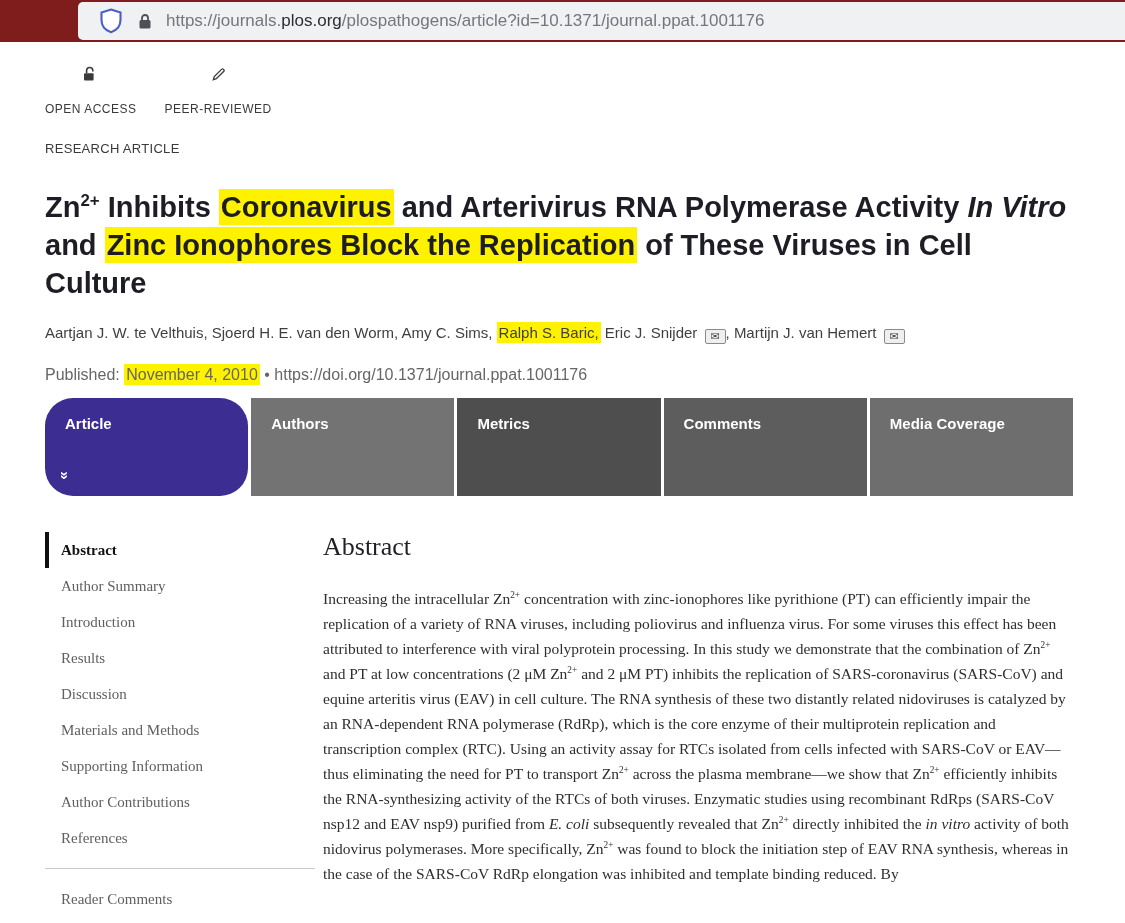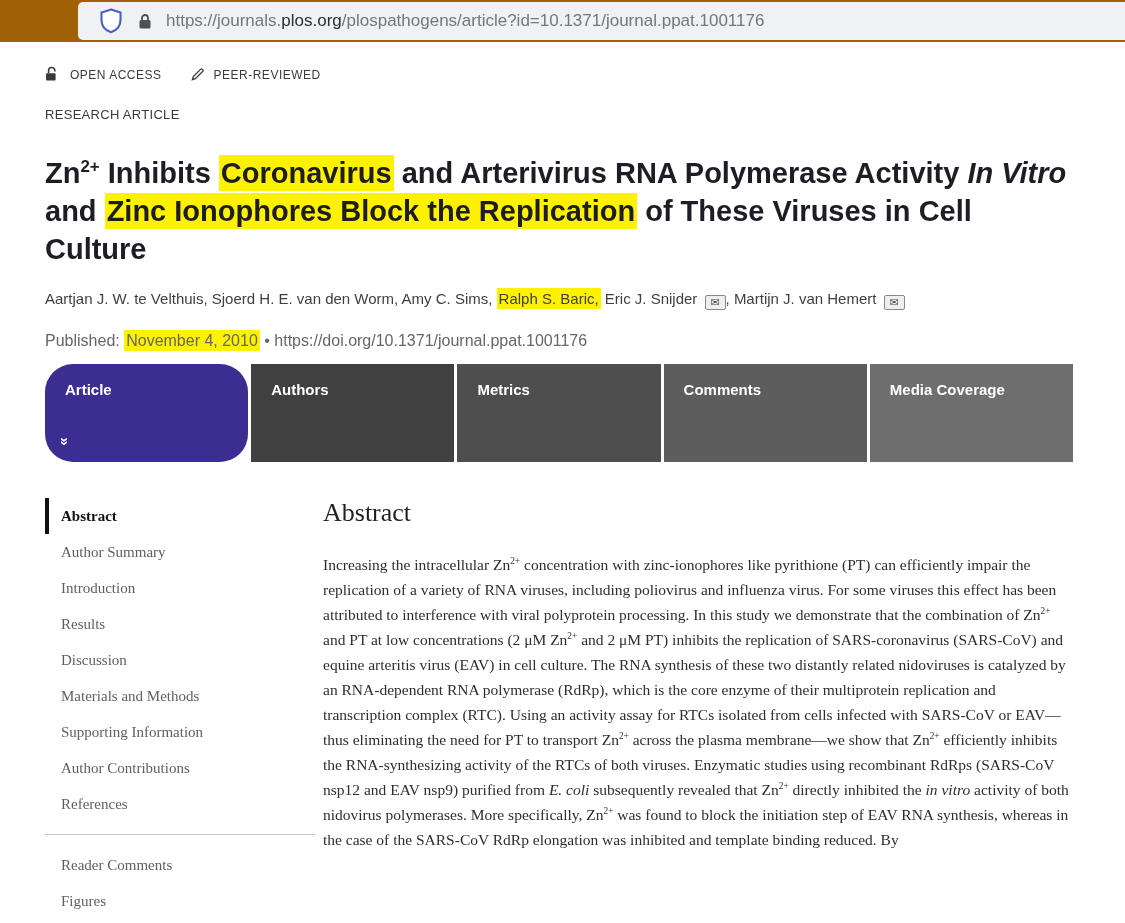--- a/index.html
+++ b/index.html
@@ -1,31 +1,31 @@
 <!DOCTYPE html>
 <html><head>
 <meta charset="utf-8">
 <style>
   * { box-sizing: border-box; }
   html,body { margin:0; padding:0; background:#fff; }
   body { font-family:"Liberation Sans", sans-serif; }
   .page { position:relative; width:1125px; height:923px; background:#fff; overflow:hidden; }
 
   
-  .browser-bar { position:absolute; top:0; left:0; width:100%; height:42px; background:#a16207;text-decoration:underline; }
+  .browser-bar { position:absolute; top:0; left:0; width:100%; height:42px; background:#7f1d1d;text-decoration:underline; }
   .address-field { position:absolute; left:78px; right:0; top:2px; height:38px; background:#f0f1f2; border-radius:5px 0 0 5px; display:flex; align-items:center; }
   .shield-icon { margin-left:22px; display:flex; align-items:center; }
   .lock-icon { margin-left:16px; display:flex; align-items:center; }
   .url-text { margin-left:14px; font-size:17px; color:#73777d; white-space:nowrap; overflow:hidden; }
   .url-domain { color:#2b2e33; }
 
   
   .content { position:absolute; top:42px; left:0; right:0; bottom:0; padding:24px 45px 0 45px; }
   .badges-row { display:flex; align-items:center; gap:28px; }
-  .badge { display:flex; align-items:flex-end; gap:9px; font-size:12px; letter-spacing:.5px; color:#3a3a3a; }
+  .badge { display:flex; align-items:center; gap:20px; font-size:12px; letter-spacing:.5px; color:#3a3a3a;flex-direction:column; }
   .badge svg { display:block; }
   .article-type { margin-top:25px; font-size:13px; letter-spacing:.3px; color:#3a3a3a; }
 
   h1.title { margin:32px 0 4px 0; font-size:29px; line-height:38px; font-weight:700; color:#1d1d25; max-width:1045px; }
   h1.title sup { font-size:58%; line-height:0; }
   .hl { background:#fff200; padding:2px 2px; }
 
   .authors { margin-top:20px; font-size:15px; line-height:22px; color:#3f3f3f; max-width:1030px; }
   .author { cursor:pointer; }
   .envelope-icon { display:inline-block; width:21px; height:15px; border:1px solid #8a8a8a; border-radius:2px; background:#efefef; color:#444; font-size:11px; line-height:13px; text-align:center; vertical-align:-2px; margin-left:3px; cursor:pointer; }
@@ -94,21 +94,21 @@
     <div class="article-type">RESEARCH ARTICLE</div>
 
     <h1 class="title">Zn<sup>2+</sup> Inhibits <span class="hl">Coronavirus</span> and Arterivirus RNA Polymerase Activity <i>In Vitro</i> and <span class="hl">Zinc Ionophores Block the Replication</span> of These Viruses in Cell Culture</h1>
 
     <div class="authors"><span class="author">Aartjan J. W. te Velthuis</span>, <span class="author">Sjoerd H. E. van den Worm</span>, <span class="author">Amy C. Sims</span>, <span class="author hl">Ralph S. Baric,</span> <span class="author">Eric J. Snijder</span> <span class="envelope-icon">✉</span>, <span class="author">Martijn J. van Hemert</span> <span class="envelope-icon">✉</span></div>
 
     <div class="published">Published: <span class="hl">November 4, 2010</span>  •  https://doi.org/10.1371/journal.ppat.1001176</div>
 
     <div class="tabs">
         <div class="tab active" style="background: rgb(60, 45, 146); border-radius: 28px;"><span>Article</span><span class="tab-chevron">»</span></div>
-        <div class="tab" style="background: #404040;"><span>Authors</span></div>
+        <div class="tab" style="background: #737373;"><span>Authors</span></div>
         <div class="tab" style="background: rgb(78, 78, 78);"><span>Metrics</span></div>
         <div class="tab" style="background: rgb(93, 93, 93);"><span>Comments</span></div>
         <div class="tab" style="background: rgb(110, 110, 110);"><span>Media Coverage</span></div>
       </div>
 
     <div class="columns">
       <nav class="sidebar">
           <div class="side-item active">Abstract</div>
           <div class="side-item">Author Summary</div>
           <div class="side-item">Introduction</div>

